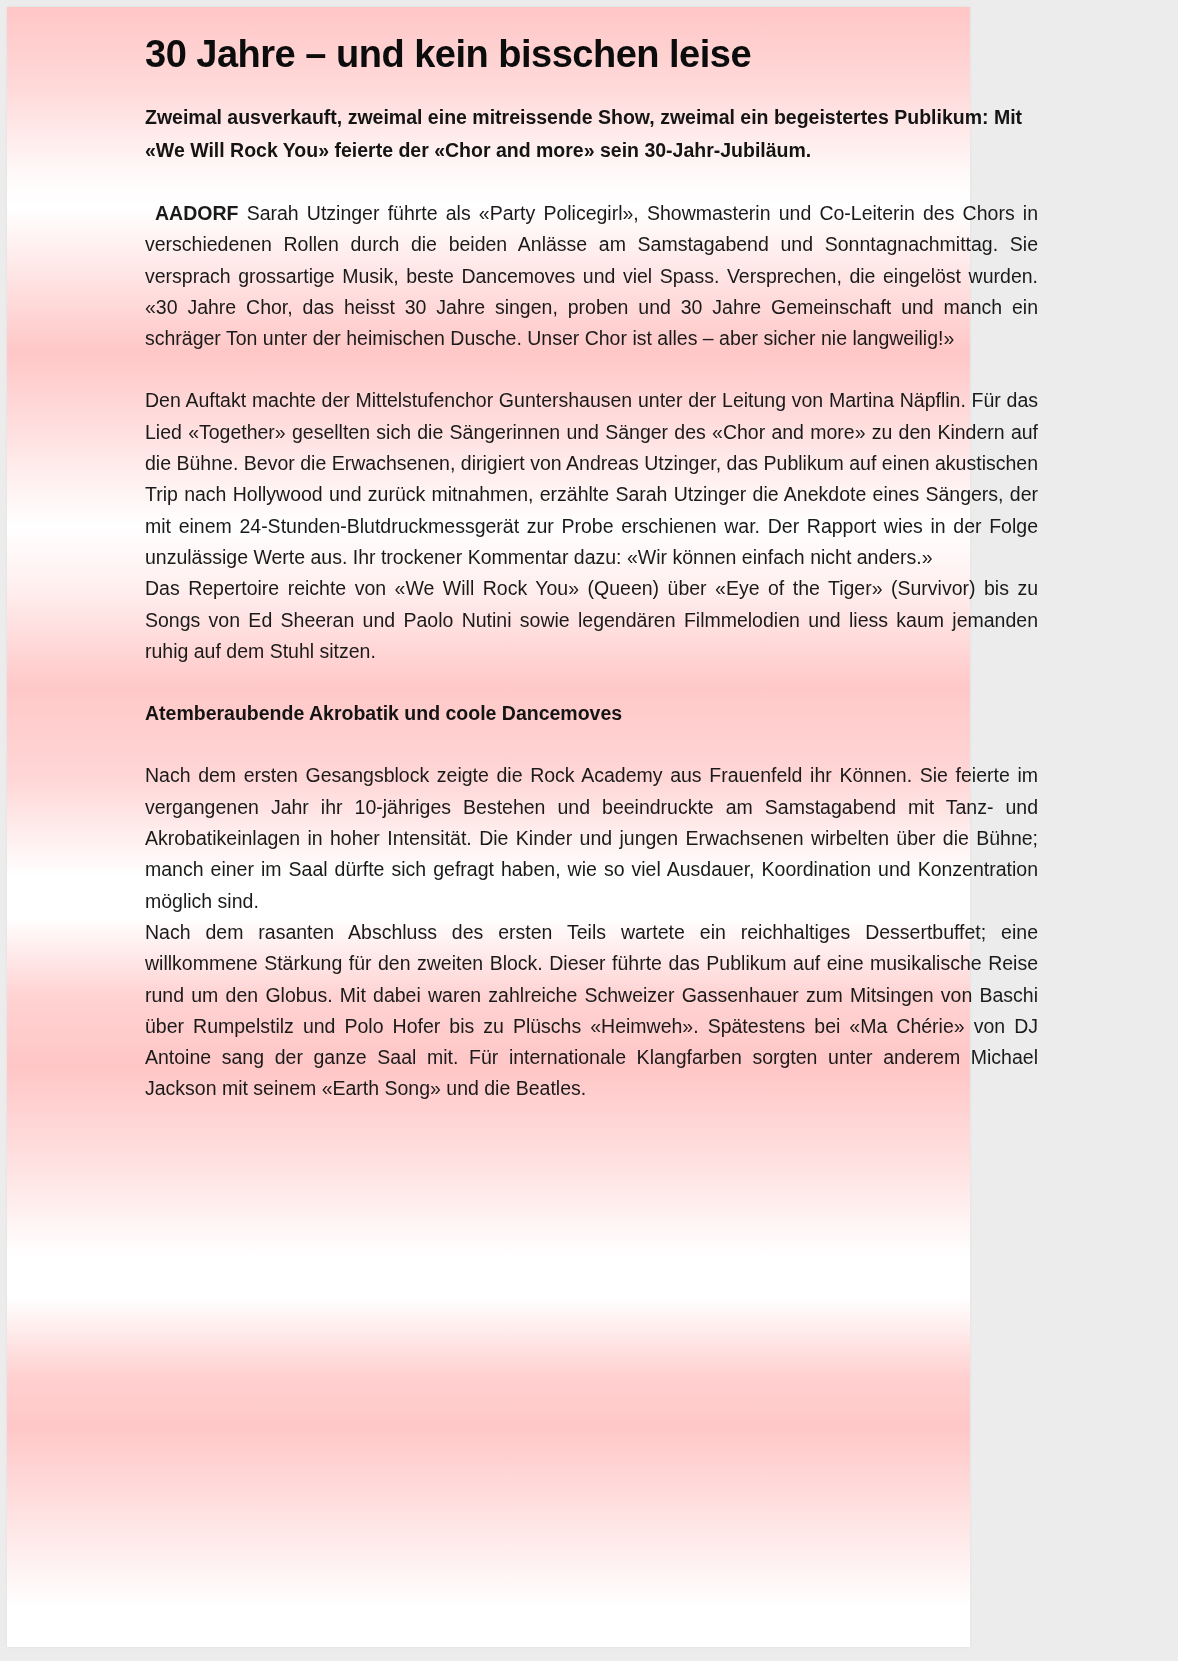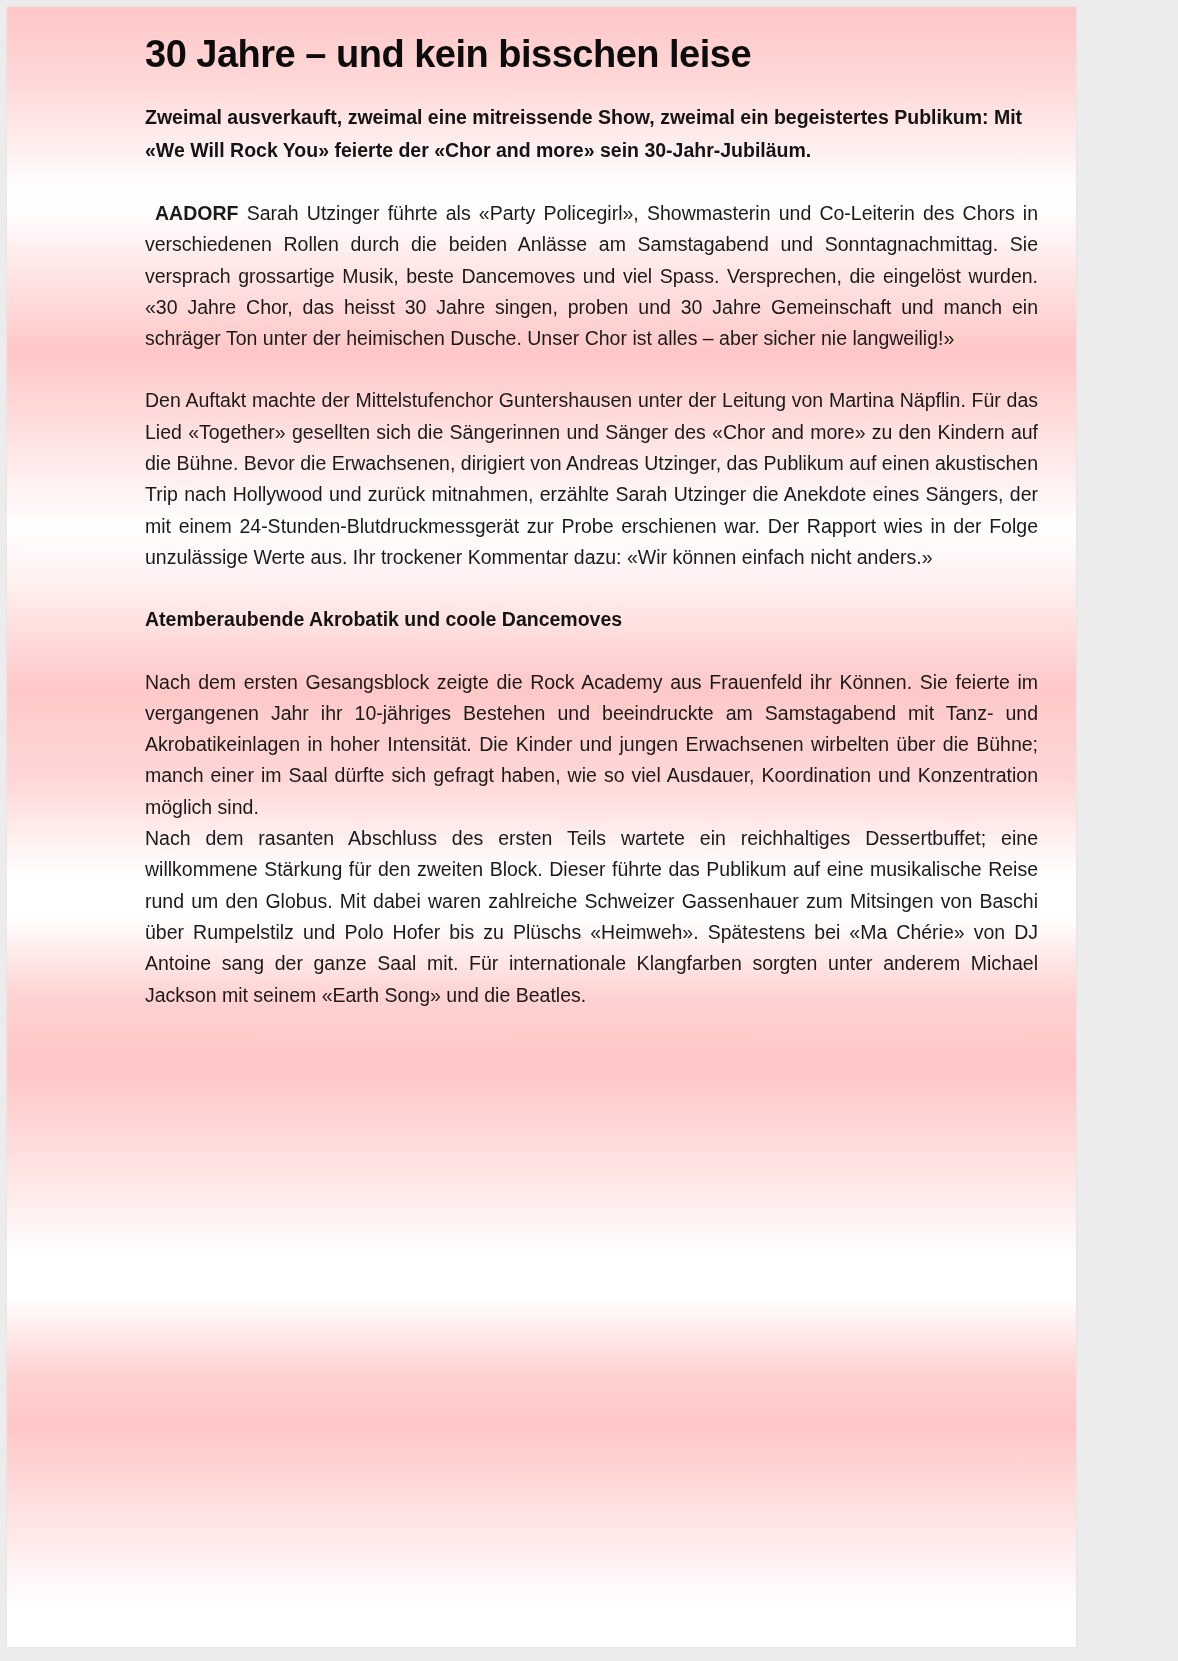--- a/index.html
+++ b/index.html
@@ -6,21 +6,21 @@
   body {
     width: 1178px; height: 1661px;
     background: #ececec;
     position: relative;
     overflow: hidden;
     font-family: "Liberation Sans", sans-serif;
   }
   .page {
     position: absolute;
     left: 7px; top: 7px;
-    width: 1069px; height: 1640px;
+    width: 963px; height: 1640px;
     background: linear-gradient(to bottom,
       #ffc6c6 0px,
       #ffd9d9 80px,
       #fffafa 170px,
       #fff 200px,
       #ffe0e0 280px,
       #ffc7c7 345px,
       #ffdede 420px,
       #fff 520px,
       #ffefef 580px,
@@ -87,20 +87,21 @@
     <h1>30 Jahre – und kein bisschen leise</h1>
     <p class="lead">Zweimal ausverkauft, zweimal eine mitreissende Show, zweimal ein begeistertes Publikum: Mit «We Will Rock You» feierte der «Chor and more» sein 30-Jahr-Jubiläum.</p>
 
     <div class="gap"></div>
 
     <p class="body"><span class="kicker">AADORF</span> <span>Sarah Utzinger führte als «Party Policegirl», Showmasterin und Co-Leiterin des Chors in verschiedenen Rollen durch die beiden Anlässe am Samstagabend und Sonntagnachmittag. Sie versprach grossartige Musik, beste Dancemoves und viel Spass. Versprechen, die eingelöst wurden. «30 Jahre Chor, das heisst 30 Jahre singen, proben und 30 Jahre Gemeinschaft und manch ein schräger Ton unter der heimischen Dusche. Unser Chor ist alles – aber sicher nie langweilig!»</span></p>
 
     <div class="gap"></div>
 
     <p class="body">Den Auftakt machte der Mittelstufenchor Guntershausen unter der Leitung von Martina Näpflin. Für das Lied «Together» gesellten sich die Sängerinnen und Sänger des «Chor and more» zu den Kindern auf die Bühne. Bevor die Erwachsenen, dirigiert von Andreas Utzinger, das Publikum auf einen akustischen Trip nach Hollywood und zurück mitnahmen, erzählte Sarah Utzinger die Anekdote eines Sängers, der mit einem 24-Stunden-Blutdruckmessgerät zur Probe erschienen war. Der Rapport wies in der Folge unzulässige Werte aus. Ihr trockener Kommentar dazu: «Wir können einfach nicht anders.»</p>
+    <p class="body">Das Repertoire reichte von «We Will Rock You» (Queen) über «Eye of the Tiger» (Survivor) bis zu Songs von Ed Sheeran und Paolo Nutini sowie legendären Filmmelodien und liess kaum jemanden ruhig auf dem Stuhl sitzen.</p>
 
     <div class="gap"></div>
 
     <h2>Atemberaubende Akrobatik und coole Dancemoves</h2>
 
     <div class="gap"></div>
 
     <p class="body">Nach dem ersten Gesangsblock zeigte die Rock Academy aus Frauenfeld ihr Können. Sie feierte im vergangenen Jahr ihr 10-jähriges Bestehen und beeindruckte am Samstagabend mit Tanz- und Akrobatikeinlagen in hoher Intensität. Die Kinder und jungen Erwachsenen wirbelten über die Bühne; manch einer im Saal dürfte sich gefragt haben, wie so viel Ausdauer, Koordination und Konzentration möglich sind.</p>
     <p class="body">Nach dem rasanten Abschluss des ersten Teils wartete ein reichhaltiges Dessertbuffet; eine willkommene Stärkung für den zweiten Block. Dieser führte das Publikum auf eine musikalische Reise rund um den Globus. Mit dabei waren zahlreiche Schweizer Gassenhauer zum Mitsingen von Baschi über Rumpelstilz und Polo Hofer bis zu Plüschs «Heimweh». Spätestens bei «Ma Chérie» von DJ Antoine sang der ganze Saal mit. Für internationale Klangfarben sorgten unter anderem Michael Jackson mit seinem «Earth Song» und die Beatles.</p>
   </div>

